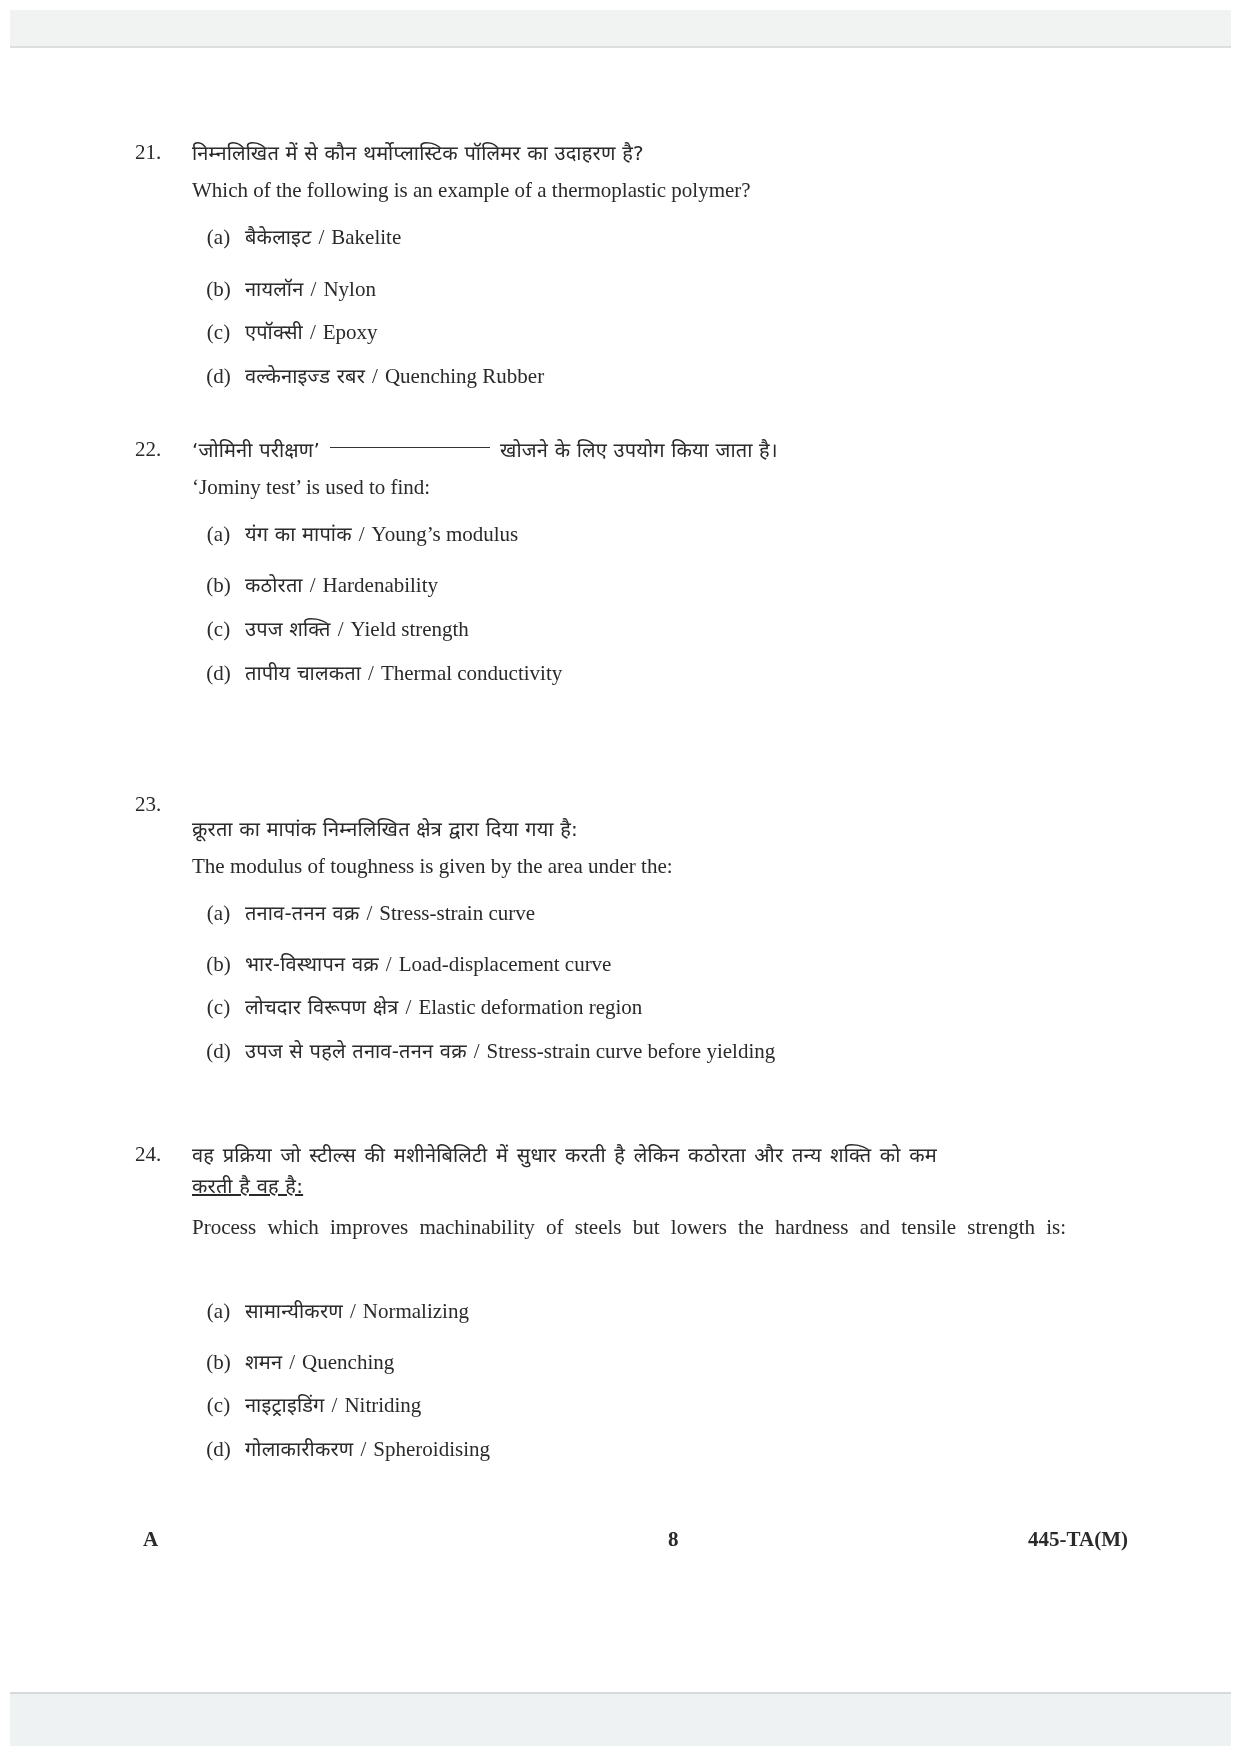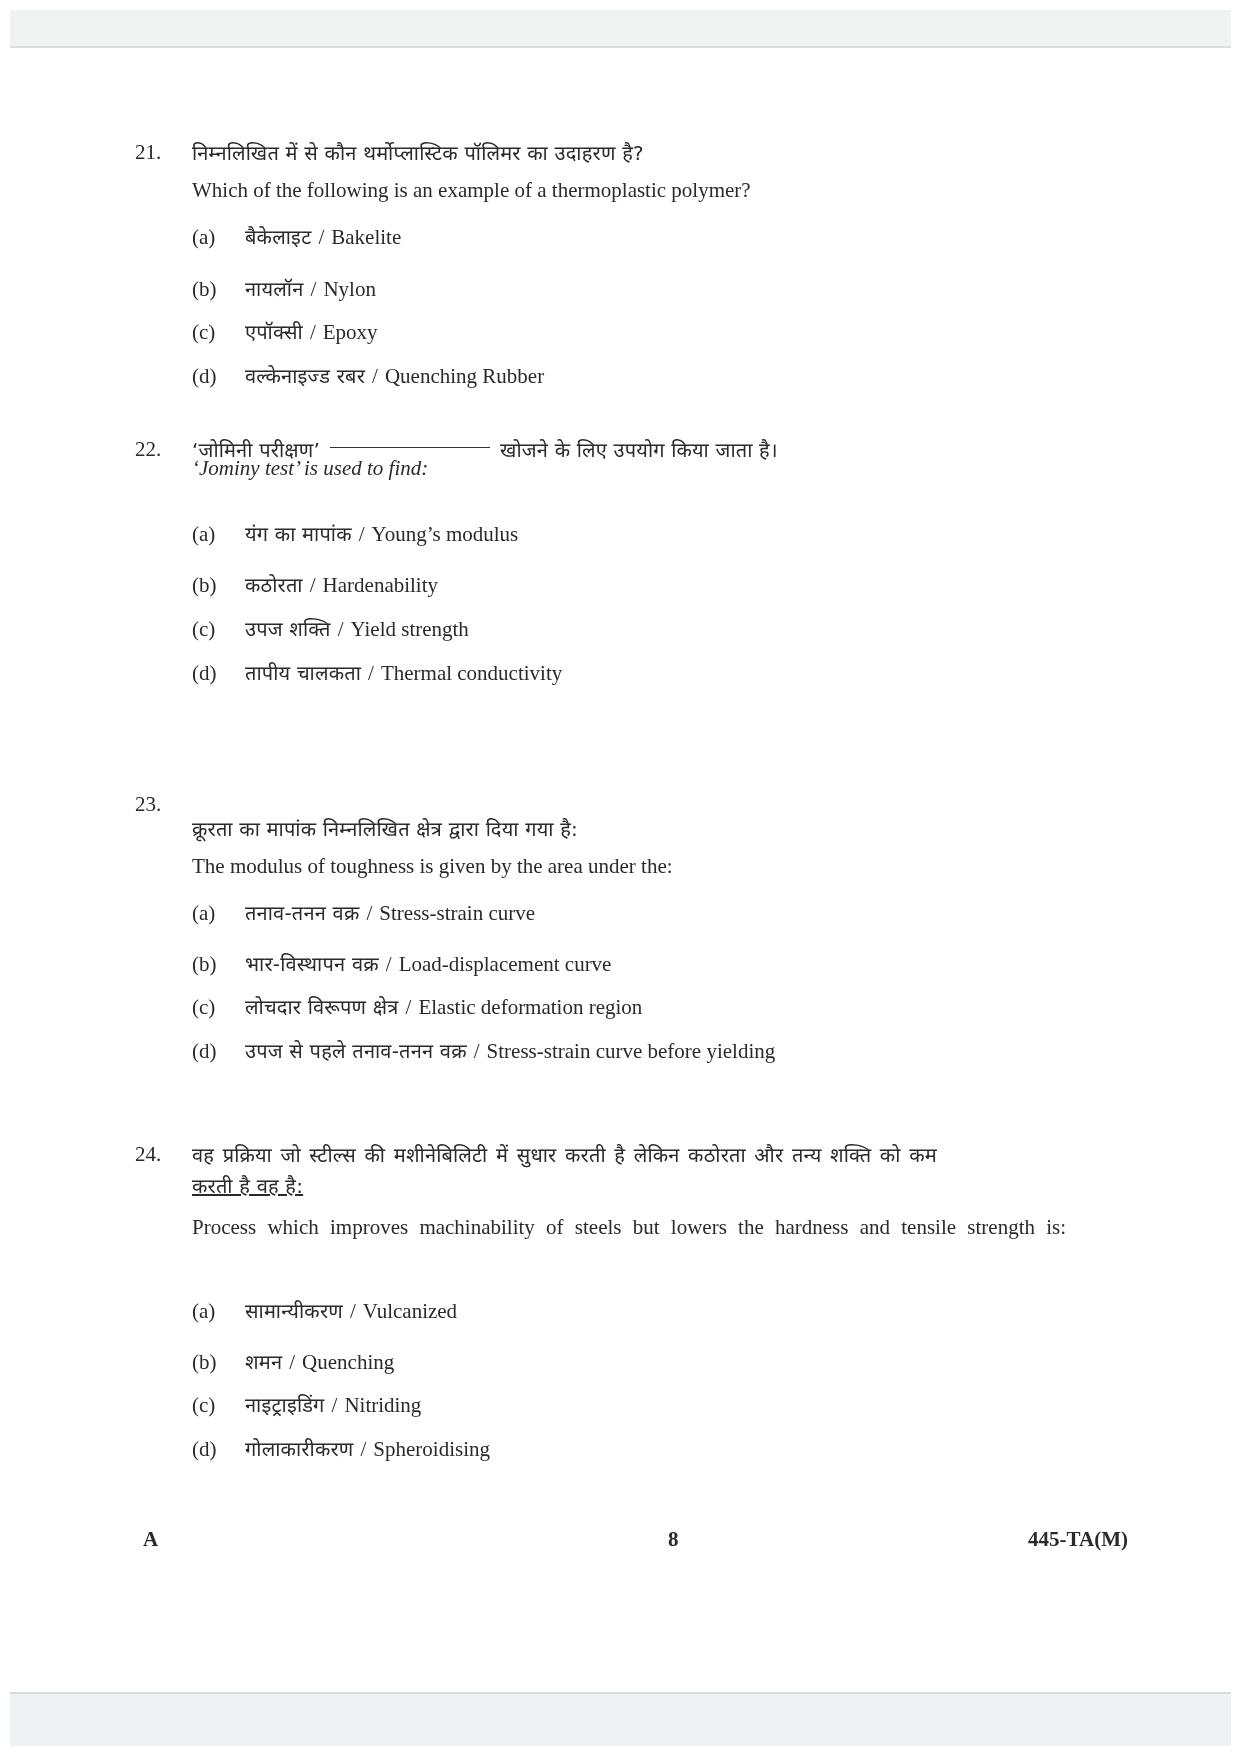--- a/index.html
+++ b/index.html
@@ -8,21 +8,21 @@
     color: #2a2a2a;
     font-family: "DejaVu Serif", "Liberation Serif", serif;
   }
   .scan-band {
     position: absolute; left: 10px; right: 10px; background: #f1f3f3;
   }
   .scan-band.top { top: 10px; height: 36px; border-bottom: 2px solid #dcdfe0; }
   .scan-band.bottom { top: 1692px; height: 52px; border-top: 2px solid #d6dada; background: #eef2f2; }
 
   .q { position: absolute; left: 0; width: 1241px; }
-  .line { position: absolute; white-space: nowrap; }
+  .line { position: absolute; white-space: nowrap; text-align: center; }
   .qnum { left: 135px; font-size: 20px; }
   .hi { font-family: "DejaVu Sans", "Liberation Sans", sans-serif; font-size: 20px; letter-spacing: 0.2px; }
   .en { font-family: "Liberation Serif", "DejaVu Serif", serif; font-size: 21px; }
   .stem { left: 192px; }
   .opt { left: 192px; display: flex; align-items: baseline; }
   .opt .letter { width: 53px; font-family: "Liberation Serif", serif; font-size: 21px; }
   .opt .sep { margin: 0 7px; font-family: "Liberation Serif", serif; font-size: 21px; }
   .blank { display: inline-block; width: 160px; border-bottom: 1.5px solid #333; margin: 0 10px; vertical-align: middle; position: relative; top: -4px; }
   .justify { left: 192px; width: 940px; white-space: normal; text-align: justify; text-align-last: left; line-height: 28px; word-spacing: 6px; }
 
@@ -65,21 +65,21 @@
     <span class="sep">/</span>
     <span class="en">Quenching Rubber</span>
   </div>
 </div>
 
 <div class="q">
   <span class="line qnum en" style="top:437px;">22.</span>
   <span class="line stem hi" style="top:436px;">
     <span>‘जोमिनी परीक्षण’</span><span class="blank"></span><span>खोजने के लिए उपयोग किया जाता है।</span>
   </span>
-  <span class="line stem en" style="top:456px;font-style:italic;">‘Jominy test’ is used to find:</span>
+  <span class="line stem en" style="top:475px;">‘Jominy test’ is used to find:</span>
 
   <div class="line opt" style="top:520px;">
     <span class="letter">(a)</span>
     <span class="hi">यंग का मापांक</span>
     <span class="sep">/</span>
     <span class="en">Young’s modulus</span>
   </div>
   <div class="line opt" style="top:571px;">
     <span class="letter">(b)</span>
     <span class="hi">कठोरता</span>
@@ -134,21 +134,21 @@
 <div class="q">
   <span class="line qnum en" style="top:1142px;font-family:Liberation Serif, serif;">24.</span>
   <span class="line stem hi" style="top:1141px; word-spacing: 2px;">वह प्रक्रिया जो स्टील्स की मशीनेबिलिटी में सुधार करती है लेकिन कठोरता और तन्य शक्ति को कम</span>
   <span class="line stem hi" style="top:1172px;text-decoration:underline;">करती है वह है:</span>
   <span class="line justify en" style="top:1213px;">Process which improves machinability of steels but lowers the hardness and tensile strength is:</span>
 
   <div class="line opt" style="top:1297px;">
     <span class="letter">(a)</span>
     <span class="hi">सामान्यीकरण</span>
     <span class="sep">/</span>
-    <span class="en">Vulcanized</span>
+    <span class="en">Normalizing</span>
   </div>
   <div class="line opt" style="top:1348px;">
     <span class="letter">(b)</span>
     <span class="hi">शमन</span>
     <span class="sep">/</span>
     <span class="en">Quenching</span>
   </div>
   <div class="line opt" style="top:1391px;">
     <span class="letter">(c)</span>
     <span class="hi">नाइट्राइडिंग</span>

